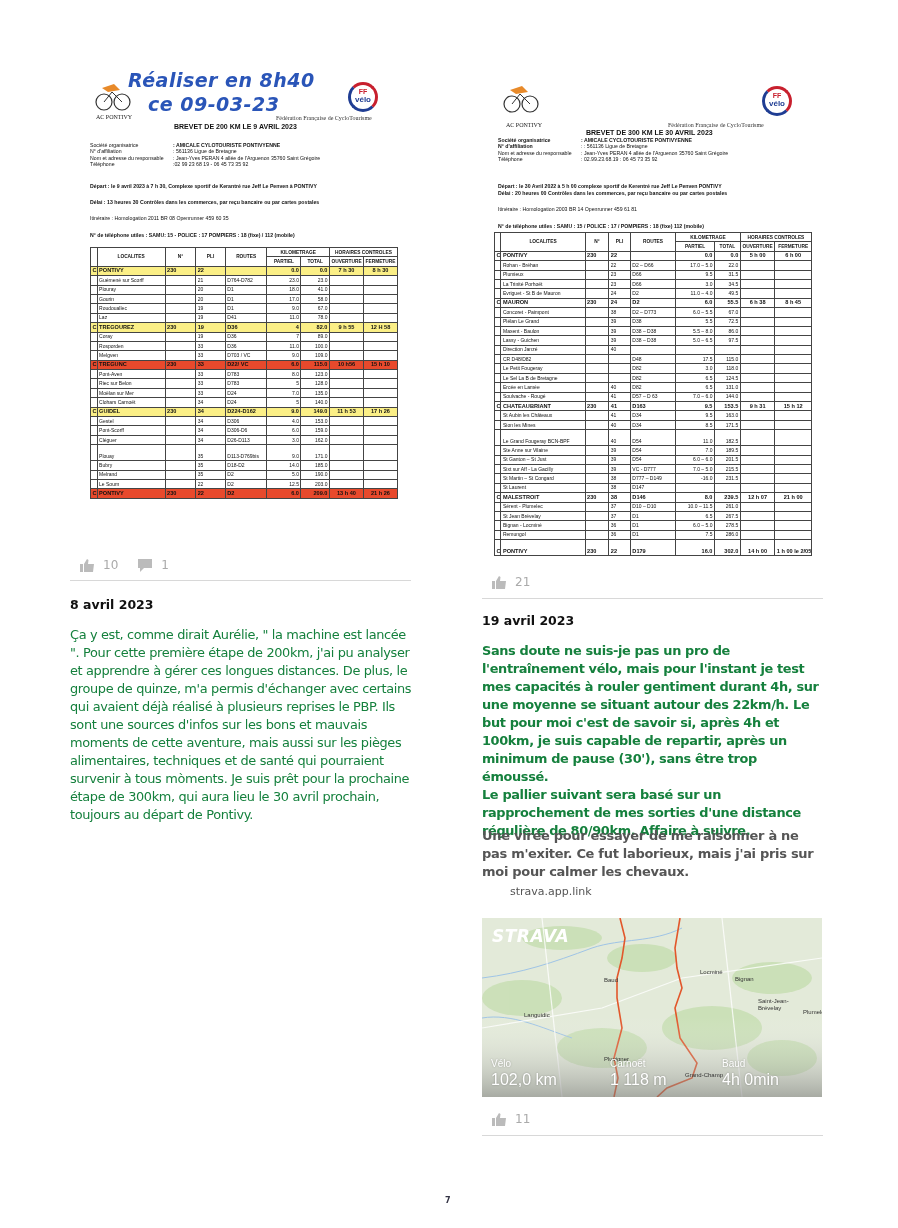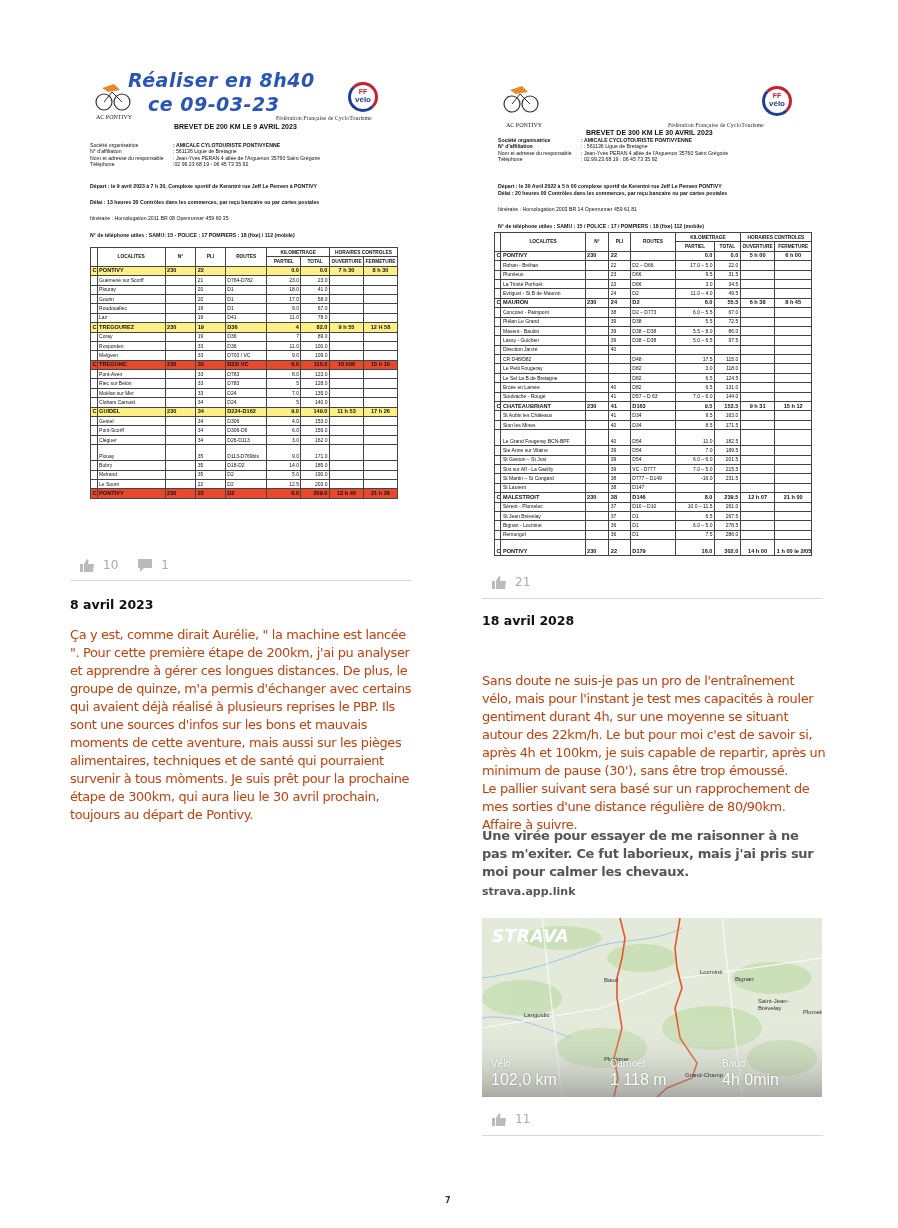--- a/index.html
+++ b/index.html
@@ -26,21 +26,21 @@
   table.bt tr.ctl td{font-weight:bold;font-size:5.6px;}
   table.bt tr.yellow td{background:#fbef86;}
   table.bt tr.red td{background:#e8492c;}
   table.bt tr.tall td{height:15px;vertical-align:bottom;}
   
   .react{position:absolute;display:flex;align-items:center;gap:0;font-size:12px;color:#aaa;font-family:"DejaVu Sans",sans-serif;}
   .thumb{width:14px;height:13px;display:inline-block;margin-right:9px;}
   .bubble{width:14px;height:13px;display:inline-block;margin-right:9px;margin-left:20px;}
   .sep{position:absolute;height:1px;background:#d8d8d8;}
   .date{position:absolute;font-size:12.5px;font-weight:bold;color:#111;font-family:"DejaVu Sans",sans-serif;}
-  .body{position:absolute;font-family:"DejaVu Sans",sans-serif;font-size:12.9px;line-height:18px;color:#c2410c;letter-spacing:-0.35px;}
+  .body{position:absolute;font-family:"DejaVu Sans",sans-serif;font-size:12.9px;line-height:18px;color:#15803d;letter-spacing:-0.35px;}
   .bold-body{position:absolute;font-family:"DejaVu Sans",sans-serif;font-size:13px;line-height:18px;font-weight:bold;color:#555;letter-spacing:-0.3px;}
   .link{position:absolute;font-size:11px;color:#555;font-family:"DejaVu Sans",sans-serif;}
   
   .strava{position:absolute;left:482px;top:918px;width:340px;height:179px;overflow:hidden;background:#dfe8d8;}
   .strava .brand{position:absolute;left:10px;top:8px;color:#fff;font-weight:bold;font-size:17px;letter-spacing:0.5px;font-family:"DejaVu Sans",sans-serif;font-style:italic;}
   .maplbl{position:absolute;font-size:6px;color:#333;font-family:"Liberation Sans",sans-serif;}
   .stat{position:absolute;color:#fff;font-family:"Liberation Sans",sans-serif;text-shadow:0 0 2px rgba(0,0,0,0.3);}
   .stat .lbl{font-size:10px;display:block;}
   .stat .val{font-size:16px;display:block;margin-top:2px;}
   .pagenum{position:absolute;left:445px;top:1196px;font-size:8px;color:#334;font-weight:bold;font-family:"DejaVu Sans",sans-serif;}
@@ -791,27 +791,27 @@
 </div>
 
 <div class="react" style="left:492px;top:575px;">
   <span class="thumb"><svg width="14" height="13" viewBox="0 0 14 13">
         <rect x="0" y="5" width="3" height="8" fill="#bbb"></rect>
         <path d="M4 5 L7 0 L8.5 1 L8 5 L14 5 L13 13 L4 13Z" fill="#bbb"></path>
       </svg></span>
   <span>21</span>
 </div>
 <div class="sep" style="left:482px;top:598px;width:341px;"></div>
-<div class="date" style="left:482px;top:613px;">18 avril 2028</div>
-<div class="body" style="left:482px;top:672px;width:345px;">
+<div class="date" style="left:482px;top:613px;">19 avril 2023</div>
+<div class="body" style="left:482px;top:642px;width:345px;font-weight:bold;">
   <span>Sans doute ne suis-je pas un pro de l'entraînement vélo, mais pour l'instant je test mes capacités à rouler gentiment durant 4h, sur une moyenne se situant autour des 22km/h. Le but pour moi c'est de savoir si, après 4h et 100km, je suis capable de repartir, après un minimum de pause (30'), sans être trop émoussé.</span><br>
   <span>Le pallier suivant sera basé sur un rapprochement de mes sorties d'une distance régulière de 80/90km. Affaire à suivre.</span>
 </div>
 <div class="bold-body" style="left:482px;top:827px;width:345px;">Une virée pour essayer de me raisonner à ne pas m'exiter. Ce fut laborieux, mais j'ai pris sur moi pour calmer les chevaux.</div>
-<div class="link" style="left:482px;top:885px;font-weight:bold;">strava.app.link</div>
+<div class="link" style="left:510px;top:885px;">strava.app.link</div>
 
 <div class="strava">
   <svg width="340" height="179" viewBox="0 0 340 179" style="position:absolute;left:0;top:0;">
     <defs>
       <linearGradient id="fade" x1="0" y1="0" x2="0" y2="1">
           <stop offset="0.55" stop-color="#ffffff" stop-opacity="0"></stop>
           <stop offset="1" stop-color="#777" stop-opacity="0.55"></stop>
         </linearGradient>
     </defs>
     <rect width="340" height="179" fill="#e3ead9"></rect>

